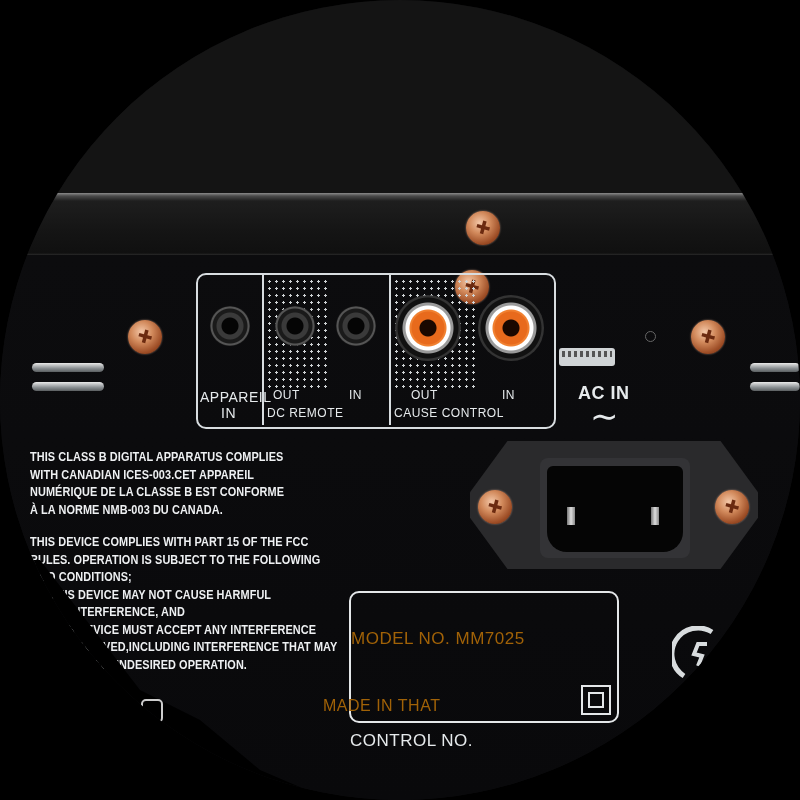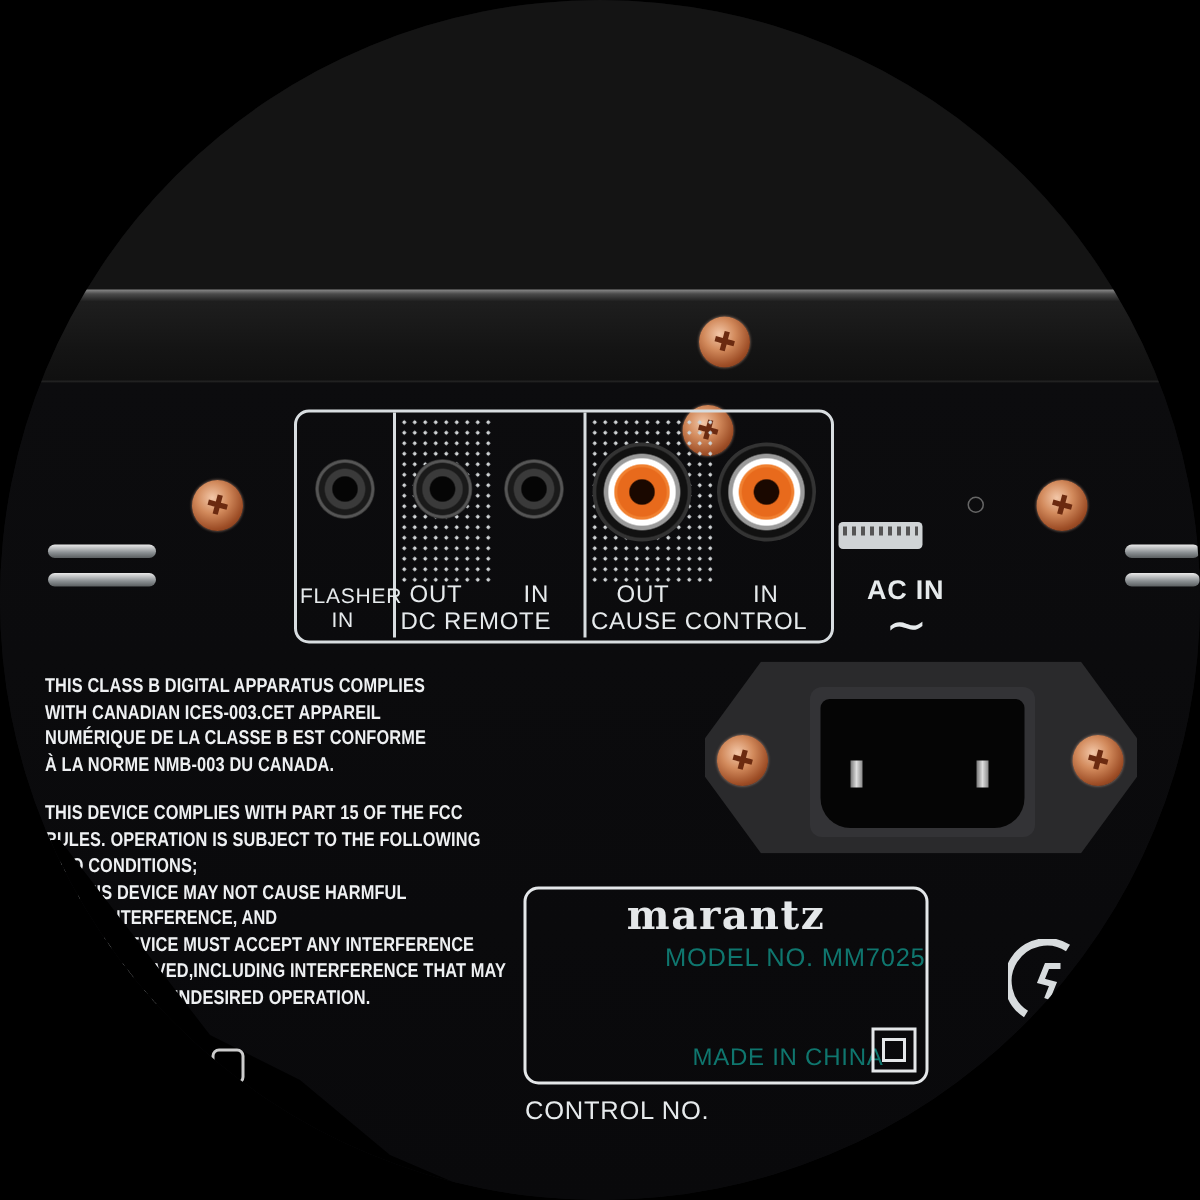--- a/index.html
+++ b/index.html
@@ -16,30 +16,30 @@
   .screw::after { content:"✚"; position:absolute; left:0; top:0; width:100%; height:100%; display:flex; align-items:center; justify-content:center;
                   color:#6b2a10; font-size:18px; transform:rotate(15deg); }
   .vent { position:absolute; height:9px; border-radius:5px; background:linear-gradient(#eaeaea, #8a8f92 60%, #5a5e60); }
   .box { position:absolute; border:2px solid #d8dde0; border-radius:10px; }
   .divider { position:absolute; width:2px; background:#d8dde0; }
   .dots { position:absolute; background-image:radial-gradient(circle, #cfd3d5 1.2px, transparent 1.4px); background-size:7px 7px; }
   .jack { position:absolute; width:40px; height:40px; border-radius:50%;
           background:radial-gradient(circle, #050505 0 8px, #3a3a3a 9px 13px, #1a1a1a 14px 17px, #555 18px 19px, #222 20px); }
   .rca { position:absolute; width:66px; height:66px; border-radius:50%;
          background:radial-gradient(circle, #1a0800 0 8px, #e86a1c 9px 16px, #f08030 17px 18px, #fff 19px 22px, #9a9a9a 23px 25px, #111 26px 30px, #333 31px 33px); }
-  .lbl { position:absolute; color:#e6eaec; font-size:16px; letter-spacing:0.5px; white-space:nowrap; }
+  .lbl { position:absolute; color:#e6eaec; font-size:12px; letter-spacing:0.5px; white-space:nowrap; }
   .fcc { position:absolute; color:#eef0f2; font-family:"Liberation Sans", sans-serif; font-weight:bold; font-size:13.3px; line-height:17.5px; transform:scaleX(0.82); transform-origin:left top; white-space:nowrap; letter-spacing:0.1px; }
   .inlet { position:absolute; left:470px; top:441px; width:288px; height:128px;
            background:#2a2a2c; clip-path:polygon(13% 0, 87% 0, 100% 40%, 100% 60%, 87% 100%, 13% 100%, 0 60%, 0 40%); }
   .inlet-inner { position:absolute; left:540px; top:458px; width:150px; height:100px; background:#333336; border-radius:8px; }
   .inlet-hole { position:absolute; left:547px; top:466px; width:136px; height:86px; background:#050505; border-radius:6px 6px 20px 20px; }
   .pin { position:absolute; width:8px; height:18px; background:linear-gradient(90deg,#777,#ddd,#888); }
   .plate { position:absolute; left:349px; top:591px; width:266px; height:128px; border:2px solid #e4e7e9; border-radius:10px; }
   .brand { position:absolute; left:0; width:100%; top:2px; text-align:center; font-family:"DejaVu Serif", serif; font-weight:bold; font-size:27px; color:#e4e7e9; letter-spacing:1px; }
-  .plate-line { position:absolute; left:0; width:100%; text-align:right; color:#0f766e; font-size:17px; letter-spacing:0.5px; }
+  .plate-line { position:absolute; left:0; width:100%; text-align:left; color:#a16207; font-size:17px; letter-spacing:0.5px; }
   .dbl-sq { position:absolute; left:230px; top:92px; width:26px; height:26px; border:2px solid #e4e7e9; }
   .dbl-sq::after { content:""; position:absolute; left:5px; top:5px; width:12px; height:12px; border:2px solid #e4e7e9; }
   .usb { position:absolute; left:559px; top:348px; width:56px; height:18px; border-radius:3px; background:#d0d4d6; }
   .usb::after { content:""; position:absolute; left:3px; top:3px; width:50px; height:6px; background:repeating-linear-gradient(90deg,#555 0 3px,#d0d4d6 3px 6px); }
   .pinhole { position:absolute; left:645px; top:331px; width:9px; height:9px; border-radius:50%; border:1px solid #666; }
 </style>
 </head>
 <body>
 
 <div class="circle">
@@ -62,21 +62,21 @@
   <div class="divider" style="left:389px;top:275px;height:150px;"></div>
   <div class="dots" style="left:266px;top:278px;width:62px;height:110px;"></div>
   <div class="dots" style="left:393px;top:278px;width:82px;height:110px;"></div>
 
   <div class="jack" style="left:210px;top:306px;"></div>
   <div class="jack" style="left:275px;top:306px;"></div>
   <div class="jack" style="left:336px;top:306px;"></div>
   <div class="rca" style="left:395px;top:295px;"></div>
   <div class="rca" style="left:478px;top:295px;"></div>
 
-  <div class="lbl" style="left:200px;top:389px;font-size:14px;">FLASHER</div>
+  <div class="lbl" style="left:200px;top:389px;font-size:14px;">APPAREIL</div>
   <div class="lbl" style="left:221px;top:405px;font-size:14px;">IN</div>
   <div class="lbl" style="left:273px;top:388px;">OUT</div>
   <div class="lbl" style="left:349px;top:388px;">IN</div>
   <div class="lbl" style="left:267px;top:406px;">DC REMOTE</div>
   <div class="lbl" style="left:411px;top:388px;">OUT</div>
   <div class="lbl" style="left:502px;top:388px;">IN</div>
   <div class="lbl" style="left:394px;top:406px;">CAUSE CONTROL</div>
 
   <div class="usb"></div>
   <div class="pinhole"></div>
@@ -102,23 +102,22 @@
     <div>RULES. OPERATION IS SUBJECT TO THE FOLLOWING</div>
     <div>TWO CONDITIONS;</div>
     <div style="padding-left:24px">THIS DEVICE MAY NOT CAUSE HARMFUL</div>
     <div style="padding-left:48px">INTERFERENCE, AND</div>
     <div style="padding-left:24px">THIS DEVICE MUST ACCEPT ANY INTERFERENCE</div>
     <div style="padding-left:48px">RECEIVED,INCLUDING INTERFERENCE THAT MAY</div>
     <div style="padding-left:48px">CAUSE UNDESIRED OPERATION.</div>
   </div>
 
   <div class="plate">
-    <div class="brand">marantz</div>
     <div class="plate-line" style="top:36px;">MODEL NO. MM7025</div>
-    <div class="plate-line" style="top:104px;left:-28px;font-size:16px;">MADE IN CHINA</div>
+    <div class="plate-line" style="top:104px;left:-28px;font-size:16px;">MADE IN THAT</div>
     <div class="dbl-sq"></div>
   </div>
   <div class="lbl" style="left:350px;top:731px;font-size:17px;">CONTROL NO.</div>
 
   <svg style="position:absolute;left:672px;top:626px;" width="50" height="60">
     <path d="M40 6 A26 26 0 0 0 12 50" stroke="#d8dcde" stroke-width="5" fill="none"></path>
     <path d="M35 18 L26 18 L22 28 L30 30 L26 40" stroke="#d8dcde" stroke-width="4" fill="none"></path>
   </svg>
 
   <svg class="shadow" viewBox="0 0 800 800">

